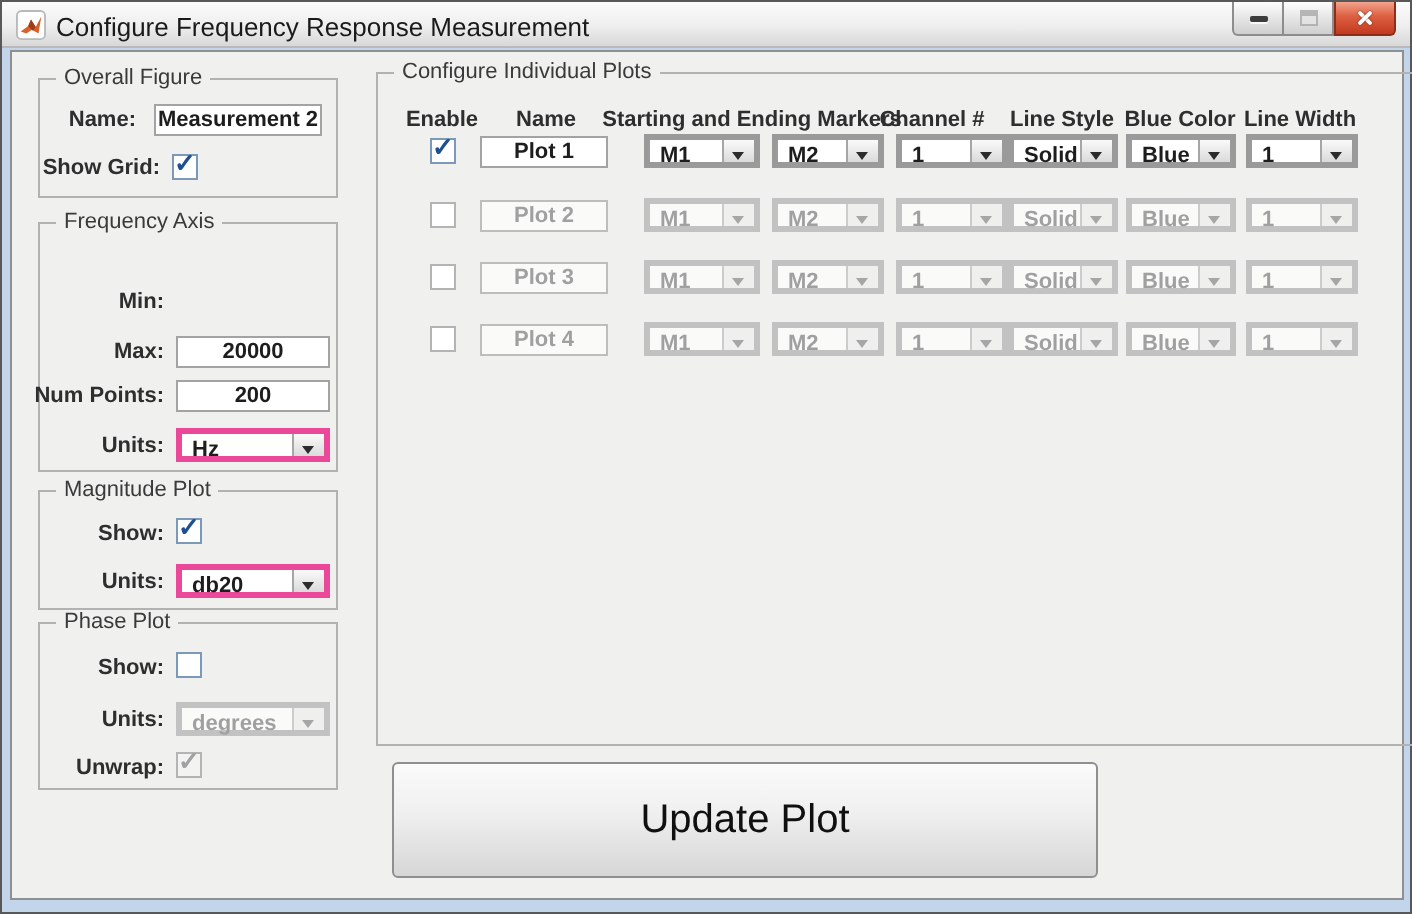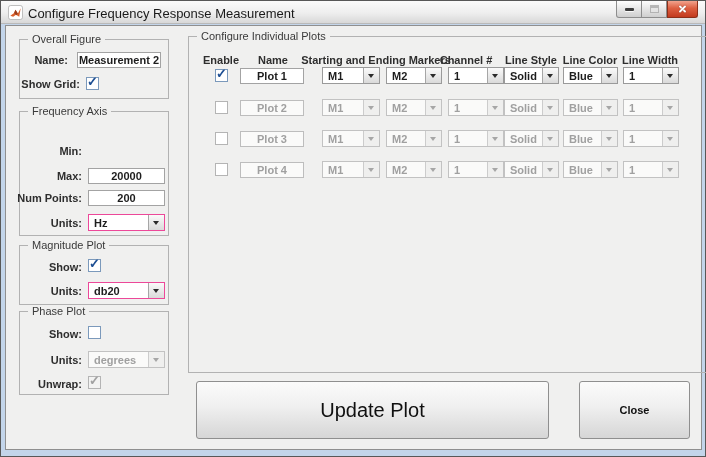--- a/index.html
+++ b/index.html
@@ -40,21 +40,21 @@
   .group { position:absolute; border:1px solid #b2b2b2; }
   .gtitle { position:absolute; top:-7px; left:8px; background:#f0f0ef; padding:0 4px;
     font-size:11px; font-weight:normal; color:#3a3a3a; white-space:nowrap; }
   
   .lbl { position:absolute; font-size:11px; font-weight:bold; color:#2e2e2e;
     white-space:nowrap; }
   .r { text-align:right; }
   .tf { position:absolute; height:16px; border:1px solid #a3a3a3; background:#fff;
     font-family:"Liberation Sans", sans-serif; font-size:11px; font-weight:bold;
     color:#1d1d1d; text-align:center; outline:none; }
-  .dd { position:absolute; height:17px; border:1px solid #ec4899; background:#fff; }
+  .dd { position:absolute; height:17px; border:3px solid #ec4899; background:#fff; }
   .dd-text { position:absolute; left:5px; top:2px; font-size:11px; font-weight:bold;
     color:#1d1d1d; white-space:nowrap; }
   .dd-btn { position:absolute; right:0; top:0; bottom:0; width:16px;
     border-left:1px solid #a6a6a6; background:linear-gradient(#fafafa,#dadada); }
   .arrow { position:absolute; left:4px; top:6px; width:0; height:0;
     border-left:3.5px solid transparent; border-right:3.5px solid transparent;
     border-top:4px solid #2b2b2b; }
   .dd.disabled { border-color:#c2c2c2; background:#fafaf9; }
   .dd.disabled .dd-text { color:#a0a0a0; }
   .dd.disabled .dd-btn { background:#efefee; border-left-color:#cccccc; }
@@ -183,21 +183,21 @@
     </div>
 
     <div class="group" style="left:187px; top:35px; width:584px; height:337px;">
       <span class="gtitle" style="background:#f0f0ef;">Configure Individual Plots</span>
 
       <span class="hdr" style="left:2px;   top:17px; width:60px;">Enable</span>
       <span class="hdr" style="left:54px;  top:17px; width:60px;">Name</span>
       <span class="hdr" style="left:107px; top:17px; width:160px;">Starting and Ending Markers</span>
       <span class="hdr" style="left:247px; top:17px; width:60px;">Channel #</span>
       <span class="hdr" style="left:312px; top:17px; width:60px;">Line Style</span>
-      <span class="hdr" style="left:371px; top:17px; width:60px;">Line Color</span>
+      <span class="hdr" style="left:371px; top:17px; width:60px;">Blue Color</span>
       <span class="hdr" style="left:431px; top:17px; width:60px;">Line Width</span>
 
       <div class="prow enabled" style="top:30px;">
         <div class="cb" style="left:26px; top:2px;">
           <span class="check"></span>
           </div>
         <input class="tf" style="left: 51px; top: 1px; width: 64px;" value="Plot 1">
         <div class="dd" style="left:133px; top:0; width:58px;">
           <span class="dd-text">M1</span>
           <span class="dd-btn">
@@ -357,15 +357,14 @@
         <div class="dd" style="left:434px; top:0; width:56px;">
           <span class="dd-text">1</span>
           <span class="dd-btn">
               <i class="arrow"></i>
             </span>
           </div>
       </div>
     </div>
 
     <div class="btn update" style="left:195px; top:380px; width:353px; height:58px;">Update Plot</div>
-    <div class="btn close-btn" style="left:578px; top:380px; width:111px; height:58px;">Close</div>
   </div>
 </div>
 
 </body></html>

